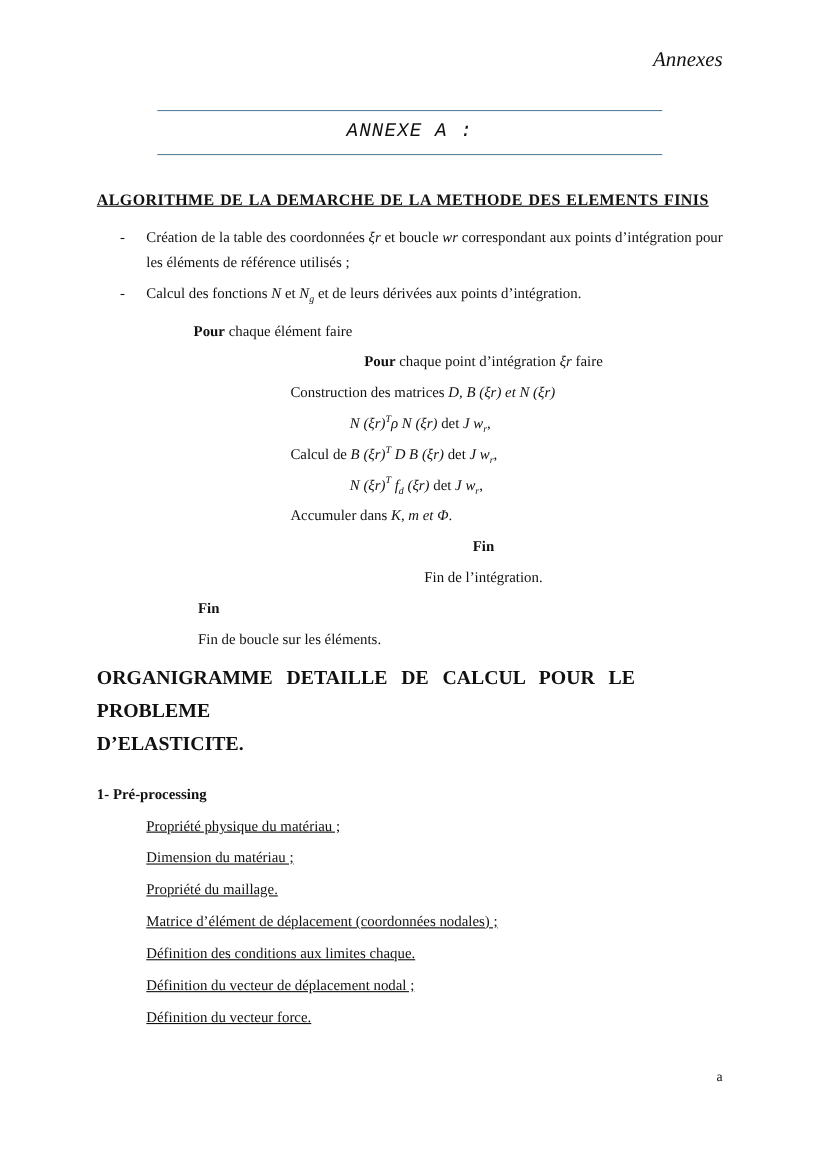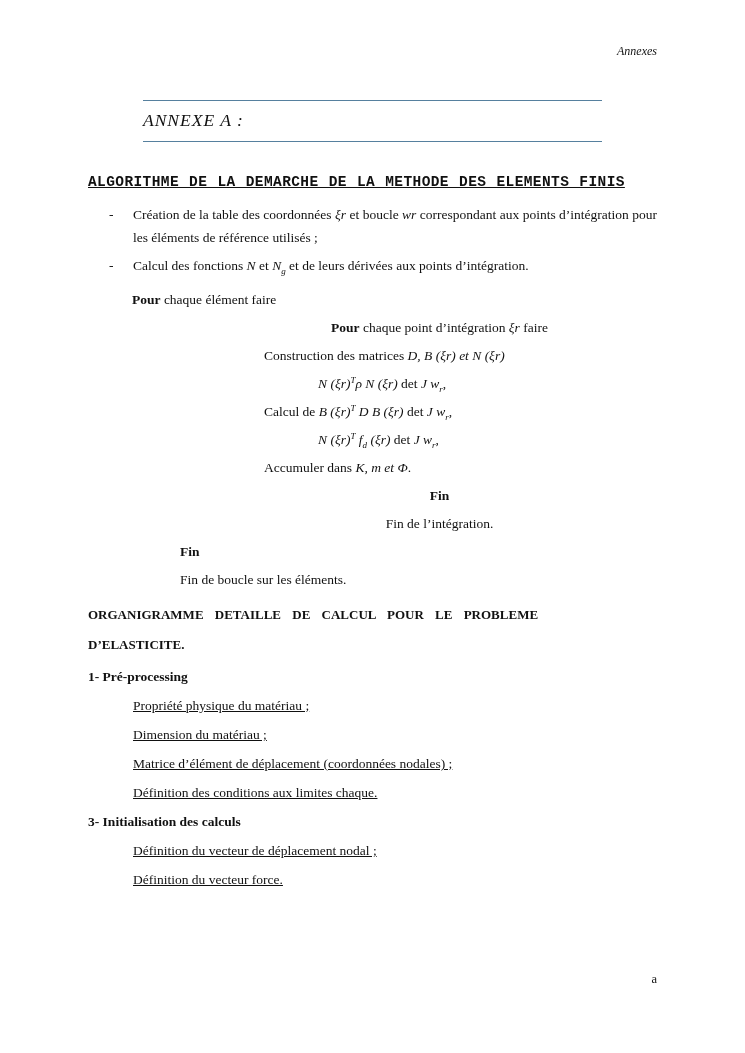--- a/index.html
+++ b/index.html
@@ -12,97 +12,98 @@
     font-family: "Liberation Serif", "DejaVu Serif", serif;
     font-size: 13.5px;
     overflow: hidden;
   }
   
   .hdr-annexes {
     position: absolute;
     top: 44px;
     right: 88px;
     font-style: italic;
-    font-size: 12px;
+    font-size: 19px;
   }
   
   .title-block {
     position: absolute;
     top: 100px;
     left: 143px;
     width: 459px;
   }
   .rule {
     height: 0;
     border-top: 1.5px solid var(--rule-color, #56809e);
   }
   .annex-title {
+    text-align: center;
     font-style: italic;
     font-size: 17.5px;
     letter-spacing: 1px;
     padding: 9px 0 10px 0;
+    font-family: Liberation Mono, monospace;
   }
   
   .content {
     position: absolute;
     left: 88px;
     right: 88px;
     top: 174px;
   }
   .h1 {
     font-weight: bold;
     font-size: 14.5px;
     letter-spacing: 0.4px;
     word-spacing: 1px;
     text-decoration: underline;
     white-space: nowrap;
     margin-bottom: 13px;
-    font-family: Liberation Mono, monospace;
   }
   .bullet {
     position: relative;
     padding-left: 45px;
     line-height: 23px;
     text-align: justify;
     margin-bottom: 5px;
   }
   .bullet .dash {
     position: absolute;
     left: 21px;
     top: 0;
   }
   .algo { margin-top: 9px; }
   .al { line-height: 28px; white-space: nowrap; }
-  .i1 { margin-left: 44px; }
+  .i1 { margin-left: 88px; }
   .i2 { margin-left: 134px; text-align: center; }
   .i3 { margin-left: 176px; }
   .i4 { margin-left: 230px; }
   .i1b { margin-left: 92px; }
   .b { font-weight: bold; }
   .m { font-style: italic; }
   sup {
     font-size: 9px;
     line-height: 0;
     vertical-align: super;
   }
   sup.m, sub.m { font-style: italic; }
   sub {
     font-size: 9px;
     line-height: 0;
     vertical-align: sub;
   }
   .h2 {
     font-weight: bold;
-    font-size: 13px;
+    font-size: 18px;
     line-height: 30px;
     margin-top: 6px;
   }
   .h2 .sp { word-spacing: 8px; display: block; }
   .h2 .l2 { display: block; }
-  .sections { margin-top: 2px; }
+  .sections { margin-top: 16px; }
   .sec-title {
     font-weight: bold;
     line-height: 29px;
   }
   .sec-item {
     margin-left: 45px;
     line-height: 29px;
     text-decoration: underline;
   }
   .pagenum {
@@ -191,25 +192,25 @@
     <div class="h2">
       <span class="sp">ORGANIGRAMME DETAILLE DE CALCUL POUR LE PROBLEME</span>
       <span class="l2">D’ELASTICITE.</span>
     </div>
 
     <div class="sections">
 
       <div class="sec-title">1- Pré-processing</div>
       <div class="sec-item">Propriété physique du matériau ;</div>
       <div class="sec-item">Dimension du matériau ;</div>
+      <div class="sec-item">Propriété du maillage.</div>
 
       <div class="sec-item">Matrice d’élément de déplacement (coordonnées nodales) ;</div>
       <div class="sec-item">Définition des conditions aux limites chaque.</div>
 
-      <div class="sec-title">3- Initialisation des calculs</div>
       <div class="sec-item">Définition du vecteur de déplacement nodal ;</div>
       <div class="sec-item">Définition du vecteur force.</div>
 
     </div>
 
   </div>
 
   <div class="pagenum">a</div>
 
 </div>

